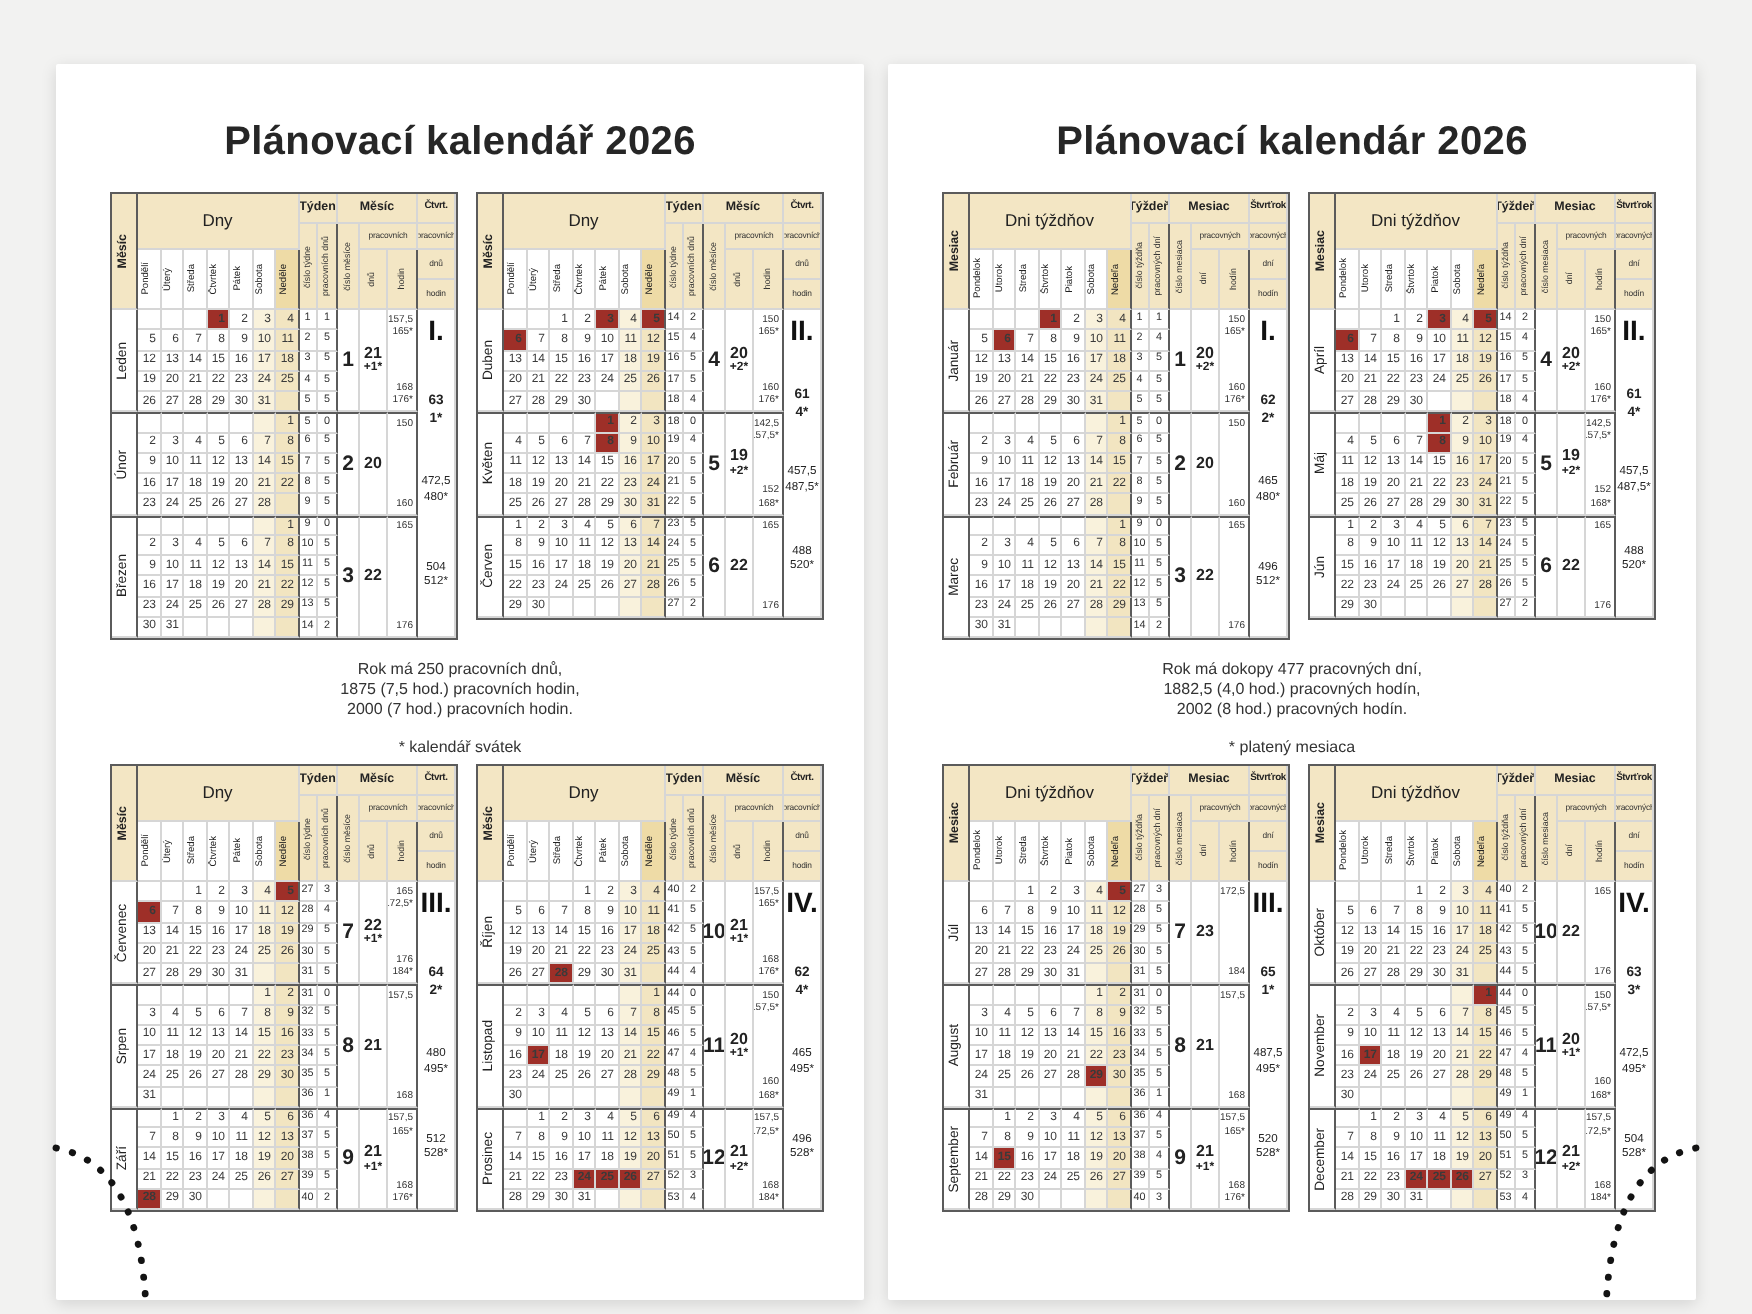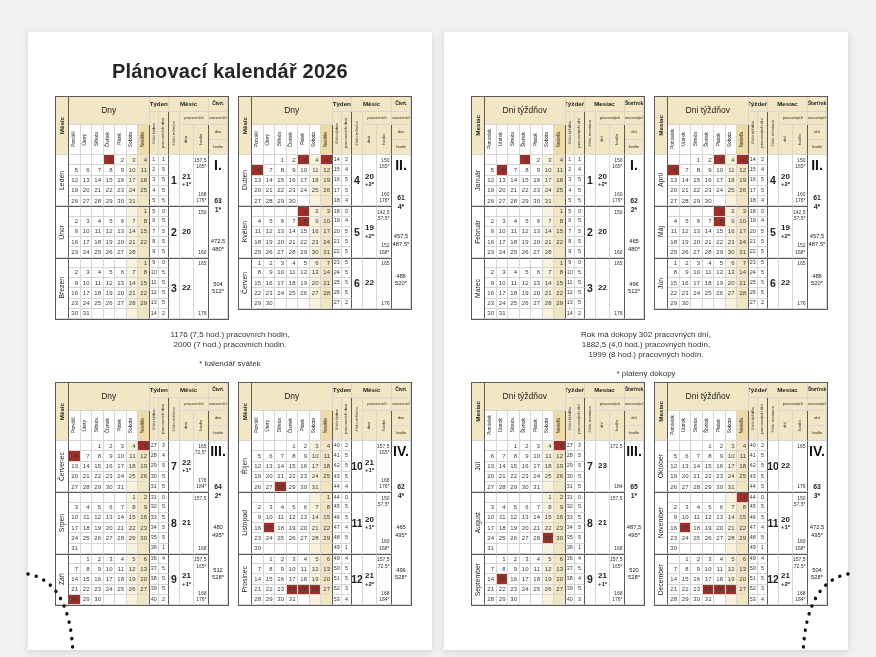--- a/index.html
+++ b/index.html
@@ -567,21 +567,22 @@
             <div>487,5*</div>
           </div>
           <div class="qgrp qhrs" style="top: 77%;">
             <div>488</div>
             <div>520*</div>
           </div>
         </div>
       </div>
     </div>
   <div class="summary">
-    <div>1176 (7,5 hod.) pracovních hodin,</div>
+    <div>Rok má 250 pracovních dnů,</div>
+    <div>1875 (7,5 hod.) pracovních hodin,</div>
     <div>2000 (7 hod.) pracovních hodin.</div>
     <div class="footnote">* kalendář svátek</div>
   </div>
   <div class="tbl t10" id="tbl-0-2">
       <div class="qtable" style="grid-template-rows: 15px 13px 15px 15px repeat(16, 10.25px);">
         <div class="c beige hb dR" style="grid-area: 1 / 1 / span 4;">
           <div class="vt">Měsíc</div>
         </div>
         <div class="c beige dny" style="grid-area: 1 / 2 / span 2 / span 7;">Dny</div>
         <div class="c dn" style="grid-area: 3 / 2 / span 2;">
@@ -1099,20 +1100,21 @@
           <div class="qgrp qhrs" style="top: 77%;">
             <div>496</div>
             <div>528*</div>
           </div>
         </div>
       </div>
     </div>
 </div>
 
 <div class="page" id="page-sk">
+  <div class="ptitle">Plánovací kalendár 2026</div>
   <div class="tbl t00" id="tbl-1-0">
       <div class="qtable" style="grid-template-rows: 15px 13px 15px 15px repeat(16, 10.25px);">
         <div class="c beige hb dR" style="grid-area: 1 / 1 / span 4;">
           <div class="vt">Mesiac</div>
         </div>
         <div class="c beige dny" style="grid-area: 1 / 2 / span 2 / span 7;">Dni týždňov</div>
         <div class="c dn" style="grid-area: 3 / 2 / span 2;">
           <div class="vt">Pondelok</div>
         </div>
         <div class="c dn" style="grid-area: 3 / 3 / span 2;">
@@ -1610,24 +1612,24 @@
             <div>487,5*</div>
           </div>
           <div class="qgrp qhrs" style="top: 77%;">
             <div>488</div>
             <div>520*</div>
           </div>
         </div>
       </div>
     </div>
   <div class="summary">
-    <div>Rok má dokopy 302 pracovných dní,</div>
+    <div>Rok má dokopy 477 pracovných dní,</div>
     <div>1882,5 (4,0 hod.) pracovných hodín,</div>
-    <div>1999 (8 hod.) pracovných hodín.</div>
-    <div class="footnote">* platený dokopy</div>
+    <div>2002 (8 hod.) pracovných hodín.</div>
+    <div class="footnote">* platený mesiaca</div>
   </div>
   <div class="tbl t10" id="tbl-1-2">
       <div class="qtable" style="grid-template-rows: 15px 13px 15px 15px repeat(16, 10.25px);">
         <div class="c beige hb dR" style="grid-area: 1 / 1 / span 4;">
           <div class="vt">Mesiac</div>
         </div>
         <div class="c beige dny" style="grid-area: 1 / 2 / span 2 / span 7;">Dni týždňov</div>
         <div class="c dn" style="grid-area: 3 / 2 / span 2;">
           <div class="vt">Pondelok</div>
         </div>

